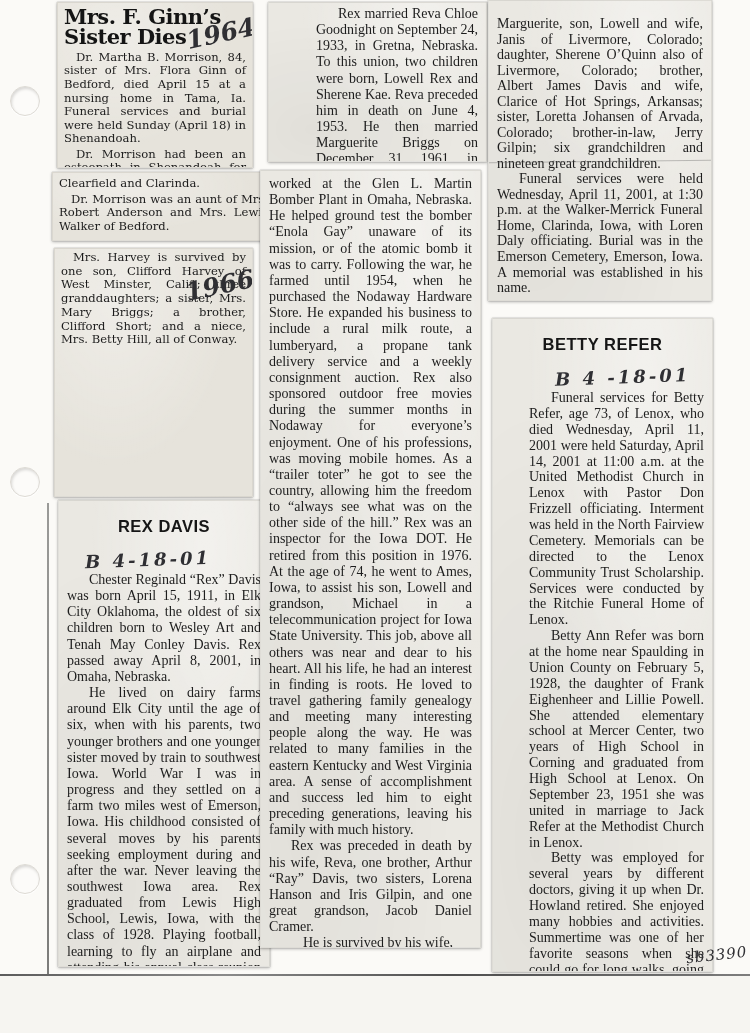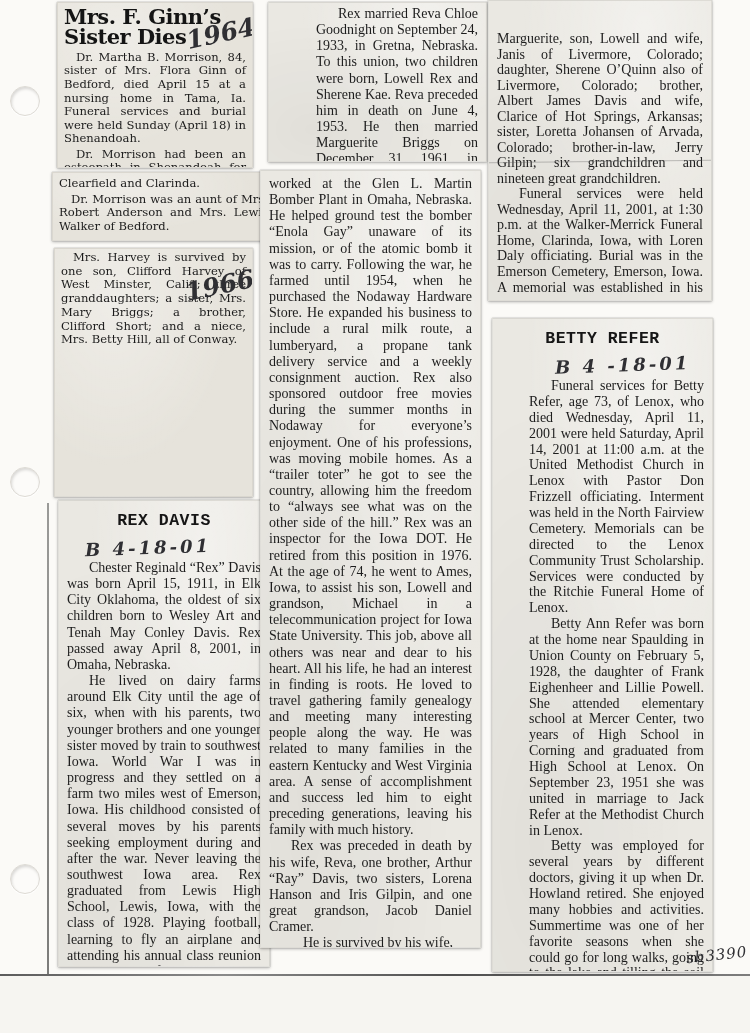--- a/index.html
+++ b/index.html
@@ -26,22 +26,22 @@
   .clip.new{background:
     radial-gradient(ellipse at 70% 10%, rgba(255,255,255,.4), rgba(0,0,0,0) 55%),
     radial-gradient(ellipse at 20% 80%, rgba(0,0,0,.04), rgba(0,0,0,0) 60%),
     #eae8e2;}
   .old-title{font-family:"DejaVu Serif", serif;font-weight:bold;color:#141414;
     font-size:21px;line-height:.95;letter-spacing:-.5px;margin:0;padding:4px 19px 2px 6px;}
   .old-body{font-family:"DejaVu Serif", serif;font-size:11.6px;line-height:1.17;
     color:#1b1b1b;text-align:justify;margin:0;padding:0 6px;}
   .old-body p{margin:2px 0 0 0;text-indent:12px;}
   .old-body p.noindent{text-indent:0;}
-  .new-title{font-family:Liberation Mono, monospace;font-weight:bold;color:#161616;
-    font-size:16.5px;text-align:center;letter-spacing:.5px;margin:6px;padding:4px 0 0 0;}
+  .new-title{font-family:Liberation Sans, sans-serif;font-weight:bold;color:#161616;
+    font-size:16.5px;text-align:center;letter-spacing:.5px;margin:12px;padding:4px 0 0 0;}
   .new-body{font-family:"Liberation Serif", serif;font-size:14px;line-height:1.155;
     color:#1d1d1d;text-align:justify;margin:0;padding:0 8px;}
   .new-body p{margin:0;text-indent:22px;}
   .new-body p.noindent{text-indent:0;}
   .tight{line-height:1.11;}
   
   .hand{font-family:"DejaVu Serif", serif;font-style:italic;color:#2f2f33;}
   .hand-year{position:absolute;font-size:25px;transform:rotate(-12deg);font-weight:bold;}
   .hand-date{display:block;font-size:18px;letter-spacing:3px;transform:rotate(-2deg);
     margin:1px 0 3px 26px;font-weight:bold;}
@@ -104,21 +104,21 @@
 
 <div class="clip new" style="left:260px;top:170px;width:221px;height:778px;">
   <div class="new-body" style="padding-top:5px;">
     <p class="noindent">worked at the Glen L. Martin Bomber Plant in Omaha, Nebraska. He helped ground test the bomber “Enola Gay” unaware of its mission, or of the atomic bomb it was to carry. Following the war, he farmed until 1954, when he purchased the Nodaway Hardware Store. He expanded his business to include a rural milk route, a lumberyard, a propane tank delivery service and a weekly consignment auction. Rex also sponsored outdoor free movies during the summer months in Nodaway for everyone’s enjoyment. One of his professions, was moving mobile homes. As a “trailer toter” he got to see the country, allowing him the freedom to “always see what was on the other side of the hill.” Rex was an inspector for the Iowa DOT. He retired from this position in 1976. At the age of 74, he went to Ames, Iowa, to assist his son, Lowell and grandson, Michael in a telecommunication project for Iowa State University. This job, above all others was near and dear to his heart. All his life, he had an interest in finding is roots. He loved to travel gathering family genealogy and meeting many interesting people along the way. He was related to many families in the eastern Kentucky and West Virginia area. A sense of accomplishment and success led him to eight preceding generations, leaving his family with much history.</p>
     <p>Rex was preceded in death by his wife, Reva, one brother, Arthur “Ray” Davis, two sisters, Lorena Hanson and Iris Gilpin, and one great grandson, Jacob Daniel Cramer.</p>
     <p style="text-indent:34px;">He is survived by his wife,</p>
   </div>
 </div>
 
 <div class="clip new" style="left:488px;top:0px;width:224px;height:301px;">
-  <div class="new-body tight" style="padding-top:15px;margin-top:15px;">
+  <div class="new-body tight" style="padding-top:15px;">
     <p class="noindent">Marguerite, son, Lowell and wife, Janis of Livermore, Colorado; daughter, Sherene O’Quinn also of Livermore, Colorado; brother, Albert James Davis and wife, Clarice of Hot Springs, Arkansas; sister, Loretta Johansen of Arvada, Colorado; brother-in-law, Jerry Gilpin; six grandchildren and nineteen great grandchildren.</p>
     <p>Funeral services were held Wednesday, April 11, 2001, at 1:30 p.m. at the Walker-Merrick Funeral Home, Clarinda, Iowa, with Loren Daly officiating. Burial was in the Emerson Cemetery, Emerson, Iowa. A memorial was established in his name.</p>
   </div>
   <div class="seam" style="top:160px;"></div>
 </div>
 
 <div class="clip new" style="left:492px;top:318px;width:221px;height:654px;">
   <h2 class="new-title">BETTY REFER</h2>
   <span class="hand hand-date" style="margin-left:62px;">B 4 -18-01</span>
   <div class="new-body" style="line-height:1.135;padding-left:36px;">

